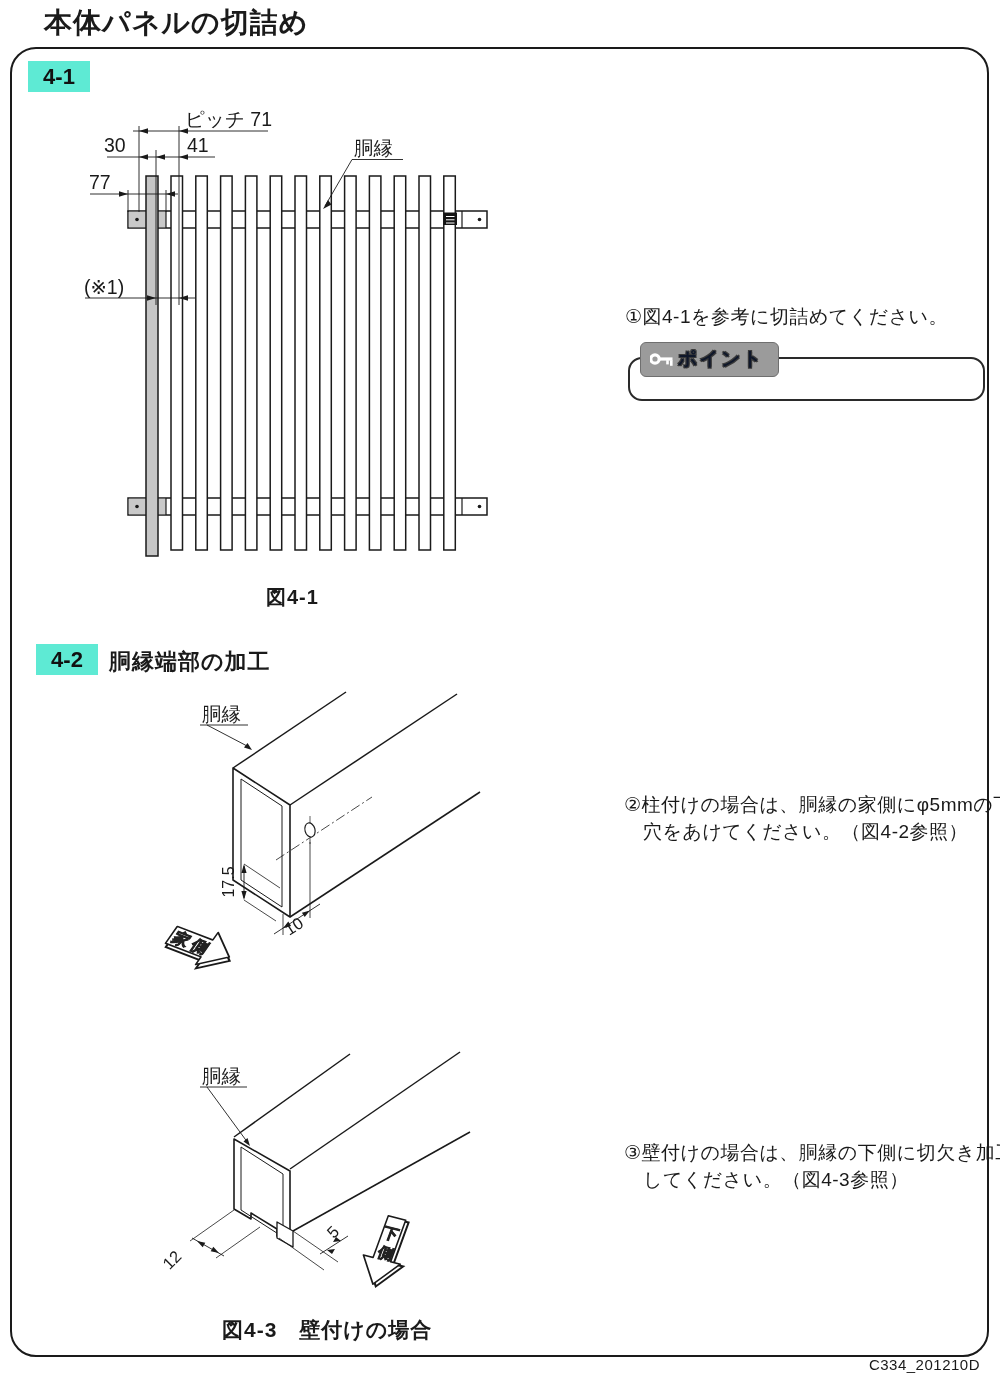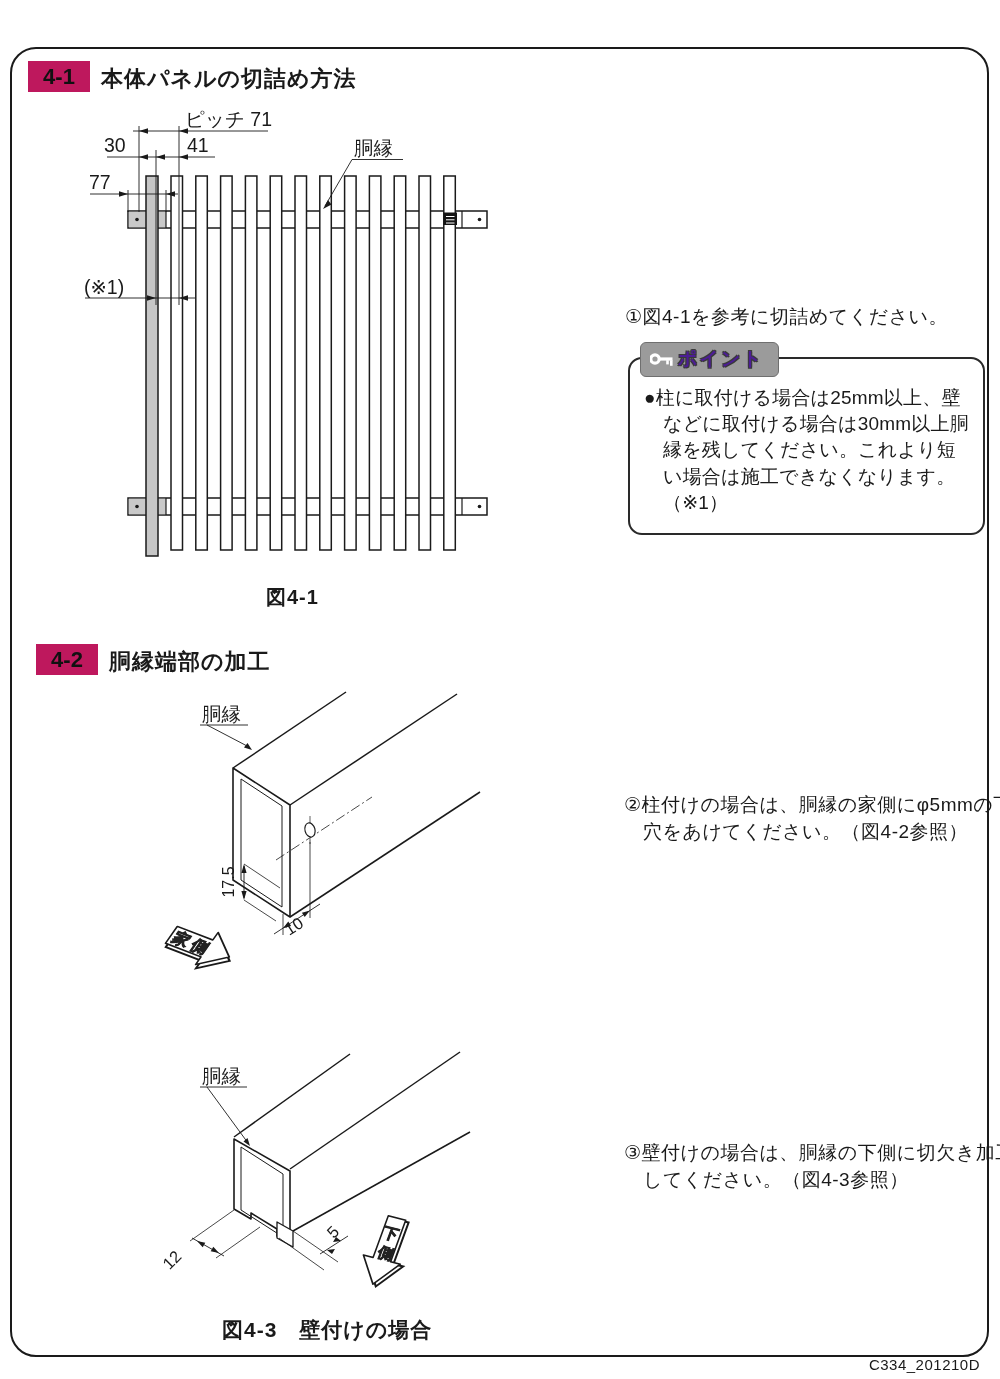--- a/index.html
+++ b/index.html
@@ -7,54 +7,54 @@
     position:relative;width:1000px;height:1379px;background:#fff;
     font-family:"Liberation Sans","DejaVu Sans",sans-serif;color:#1a1a1a;overflow:hidden;
   }
   .abs{position:absolute;}
   #main-title{left:44px;top:4px;font-size:28px;font-weight:bold;letter-spacing:1px;}
   #main-border{
     left:10px;top:47px;width:975px;height:1306px;
     border:2.5px solid #1a1a1a;border-radius:26px;
   }
   .sec-badge{
-    background:#be185d;color:#111;font-size:22px;font-weight:bold;
+    background:#5eead4;color:#111;font-size:22px;font-weight:bold;
     width:62px;height:31px;display:flex;align-items:center;justify-content:center;
   }
   .sec-title{font-size:22px;font-weight:bold;letter-spacing:1px;}
   .step-text{font-size:19px;line-height:1.4;text-indent:-19px;padding-left:19px;letter-spacing:0.5px;}
   #fig41-caption{left:266px;top:584px;font-size:20px;font-weight:bold;letter-spacing:1px;}
   #fig42-caption{left:222px;top:986px;font-size:21px;font-weight:bold;letter-spacing:1px;}
   #fig43-caption{left:222px;top:1316px;font-size:21px;font-weight:bold;letter-spacing:1px;}
   #point-box{
     left:628px;top:357px;width:357px;box-sizing:border-box;
     border:2px solid #2a2a2a;border-radius:14px;padding:26px 12px 14px 14px;
   }
   #point-badge{
     position:absolute;top:-17px;left:10px;display:flex;align-items:center;gap:5px;
     background:#9b9b9b;border:1px solid #6f6f6f;border-radius:6px;padding:3px 14px 4px 9px;
   }
   #point-badge .pb-label{
-    font-size:19px;font-weight:bold;color:#4c1d95;letter-spacing:2px;
+    font-size:19px;font-weight:bold;color:#0f172a;letter-spacing:2px;
     text-shadow:-1px -1px 0 #3a3a3a,1px -1px 0 #3a3a3a,-1px 1px 0 #3a3a3a,1px 1px 0 #3a3a3a;
   }
   .point-item{font-size:19px;line-height:1.38;text-indent:-19px;padding-left:19px;margin-bottom:3px;letter-spacing:0.2px;}
   #doc-code{left:780px;top:1356px;width:200px;text-align:right;font-size:15px;letter-spacing:0.5px;}
   svg text{font-family:"Liberation Sans","DejaVu Sans",sans-serif;fill:#1a1a1a;}
   svg .ln{stroke:#1a1a1a;fill:none;}
 </style>
 </head>
 <body>
 
 <div id="page">
 
+  <div class="abs" id="main-title">本体パネルの切詰め</div>
   <div class="abs" id="main-border"></div>
 
   <div class="abs sec-badge" style="left:28px;top:61px;">4-1</div>
-  <div class="abs sec-title" style="left:101px;top:64px;">本体パネルの切詰め方法</div>
 
   <svg class="abs" style="left:60px;top:100px;" width="560" height="480" viewBox="0 0 560 480">
 
     <g>
       <rect x="68" y="111" width="359" height="17" fill="#fff" stroke="#1a1a1a" stroke-width="1.5"></rect>
       <rect x="68.8" y="111.8" width="37.2" height="15.4" fill="#c9c9c9"></rect>
       <line class="ln" x1="106" y1="111" x2="106" y2="128" stroke-width="1.2"></line>
       <line class="ln" x1="402" y1="111" x2="402" y2="128" stroke-width="1.2"></line>
       <rect x="68" y="398" width="359" height="17" fill="#fff" stroke="#1a1a1a" stroke-width="1.5"></rect>
       <rect x="68.8" y="398.8" width="37.2" height="15.4" fill="#c9c9c9"></rect>
@@ -132,21 +132,20 @@
   <div class="abs" id="point-box">
     <div id="point-badge">
       <svg width="23" height="15" viewBox="0 0 23 15">
         <path fill="#fff" fill-rule="evenodd" d="M5,1.2 A5.3,5.3 0 1 0 5,12.8 A5.3,5.3 0 1 0 5,1.2 Z M5,4.4 A2.1,2.1 0 1 1 5,9.6 A2.1,2.1 0 1 1 5,4.4 Z"></path>
         <rect x="9.5" y="5.4" width="13" height="3.2" fill="#fff"></rect>
         <rect x="16.2" y="8.2" width="2.6" height="4.2" fill="#fff"></rect>
         <rect x="20" y="8.2" width="2.6" height="5.6" fill="#fff"></rect>
       </svg>
       <span class="pb-label">ポイント</span>
     </div>
-    <div class="point-item">●柱に取付ける場合は25mm以上、壁などに取付ける場合は30mm以上胴縁を残してください。これより短い場合は施工できなくなります。（※1）</div>
   </div>
 
   <div class="abs sec-badge" style="left:36px;top:644px;">4-2</div>
   <div class="abs sec-title" style="left:95px;top:647px;margin-left:14px;">胴縁端部の加工</div>
 
   <svg class="abs" style="left:150px;top:690px;" width="340" height="295" viewBox="0 0 340 295">
     <g>
       <text x="52" y="31" font-size="19.5">胴縁</text>
       <line class="ln" x1="50" y1="35" x2="98" y2="35" stroke-width="0.9"></line>
       <line class="ln" x1="57" y1="35" x2="99" y2="57" stroke-width="0.9"></line>

